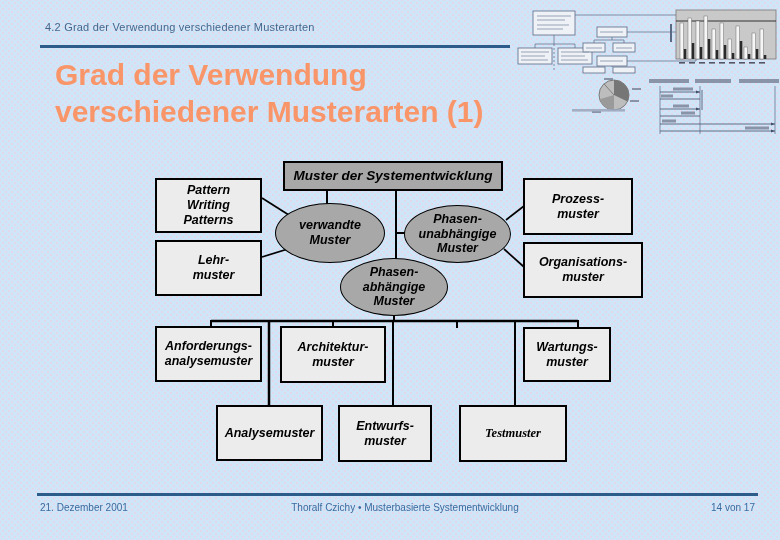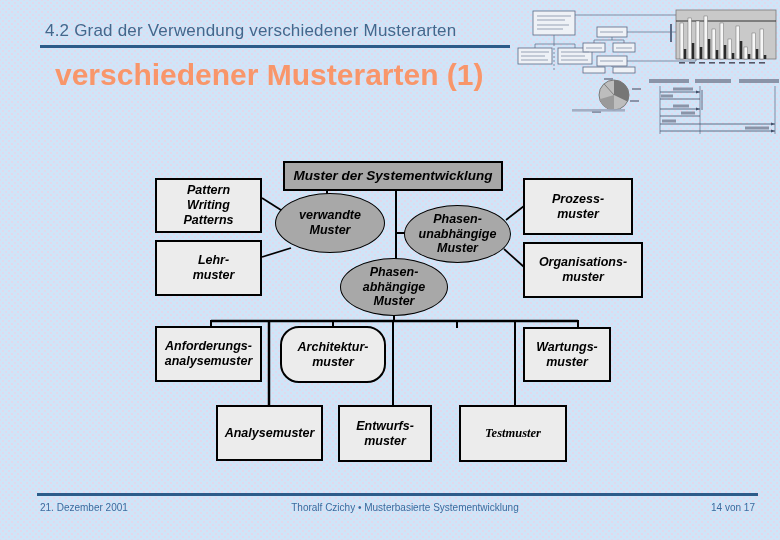--- a/index.html
+++ b/index.html
@@ -9,21 +9,21 @@
     background-color:#cfe5f8;
     background-image:
       radial-gradient(#e2d8ec 1px, rgba(0,0,0,0) 1.3px),
       radial-gradient(#e2d8ec 1px, rgba(0,0,0,0) 1.3px);
     background-size:6px 6px;
     background-position:0 0,3px 3px;
     font-family:"Liberation Sans",sans-serif;
   }
   .abs{position:absolute;}
   .section-header{
-    left:45px;top:21px;font-size:17px;color:#44678c;letter-spacing:.2px;
+    left:45px;top:21px;font-size:11px;color:#44678c;letter-spacing:.2px;
   }
   .rule{background:#2b5c8a;height:3px;}
   .rule-top{left:40px;top:45px;width:470px;}
   .rule-bottom{left:37px;top:493px;width:721px;}
   .slide-title{
     left:55px;top:56px;width:480px;
     font-size:30px;line-height:37px;font-weight:bold;color:#f8966a;
   }
   .node{
     position:absolute;box-sizing:border-box;
@@ -46,20 +46,21 @@
 </style>
 </head>
 <body>
 
 <div class="slide">
 
   <div class="abs section-header">4.2 Grad der Verwendung verschiedener Musterarten</div>
   <div class="abs rule rule-top"></div>
 
   <div class="abs slide-title">
+    <div>Grad der Verwendung</div>
     <div>verschiedener Musterarten (1)</div>
   </div>
 
   <svg class="abs" style="left:505px;top:8px;" width="195" height="66" viewBox="0 0 195 66">
     <g stroke="#5a6a85" stroke-width="0.8" fill="#eef1f6">
       <rect x="28" y="3" width="42" height="24"></rect>
       <rect x="186" y="3" width="10" height="8"></rect>
       <rect x="13" y="40" width="34" height="16"></rect>
       <rect x="53" y="40" width="34" height="16"></rect>
       <rect x="92" y="19" width="30" height="10"></rect>
@@ -225,35 +226,35 @@
 
   <div class="node box" style="left:523px;top:178px;width:110px;height:57px;">Prozess-
 muster</div>
 
   <div class="node box" style="left:155px;top:240px;width:107px;height:56px;padding-left:12px;">Lehr-
 muster</div>
 
   <div class="node box" style="left:523px;top:242px;width:120px;height:56px;">Organisations-
 muster</div>
 
-  <div class="node ellipse" style="left:275px;top:193px;width:110px;height:60px;">verwandte
+  <div class="node ellipse" style="left:275px;top:203px;width:110px;height:60px;">verwandte
 Muster</div>
 
   <div class="node ellipse" style="left:404px;top:205px;width:107px;height:58px;">Phasen-
 unabhängige
 Muster</div>
 
   <div class="node ellipse" style="left:340px;top:258px;width:108px;height:58px;">Phasen-
 abhängige
 Muster</div>
 
   <div class="node box" style="left:155px;top:326px;width:107px;height:56px;">Anforderungs-
 analysemuster</div>
 
-  <div class="node box" style="left:280px;top:326px;width:106px;height:57px;border-radius:19px;">Architektur-
+  <div class="node box" style="left:280px;top:326px;width:106px;height:57px;">Architektur-
 muster</div>
 
 
   <div class="node box" style="left:523px;top:327px;width:88px;height:55px;">Wartungs-
 muster</div>
 
   <div class="node box" style="left:216px;top:405px;width:107px;height:56px;">Analysemuster</div>
 
   <div class="node box" style="left:338px;top:405px;width:94px;height:57px;">Entwurfs-
 muster</div>

